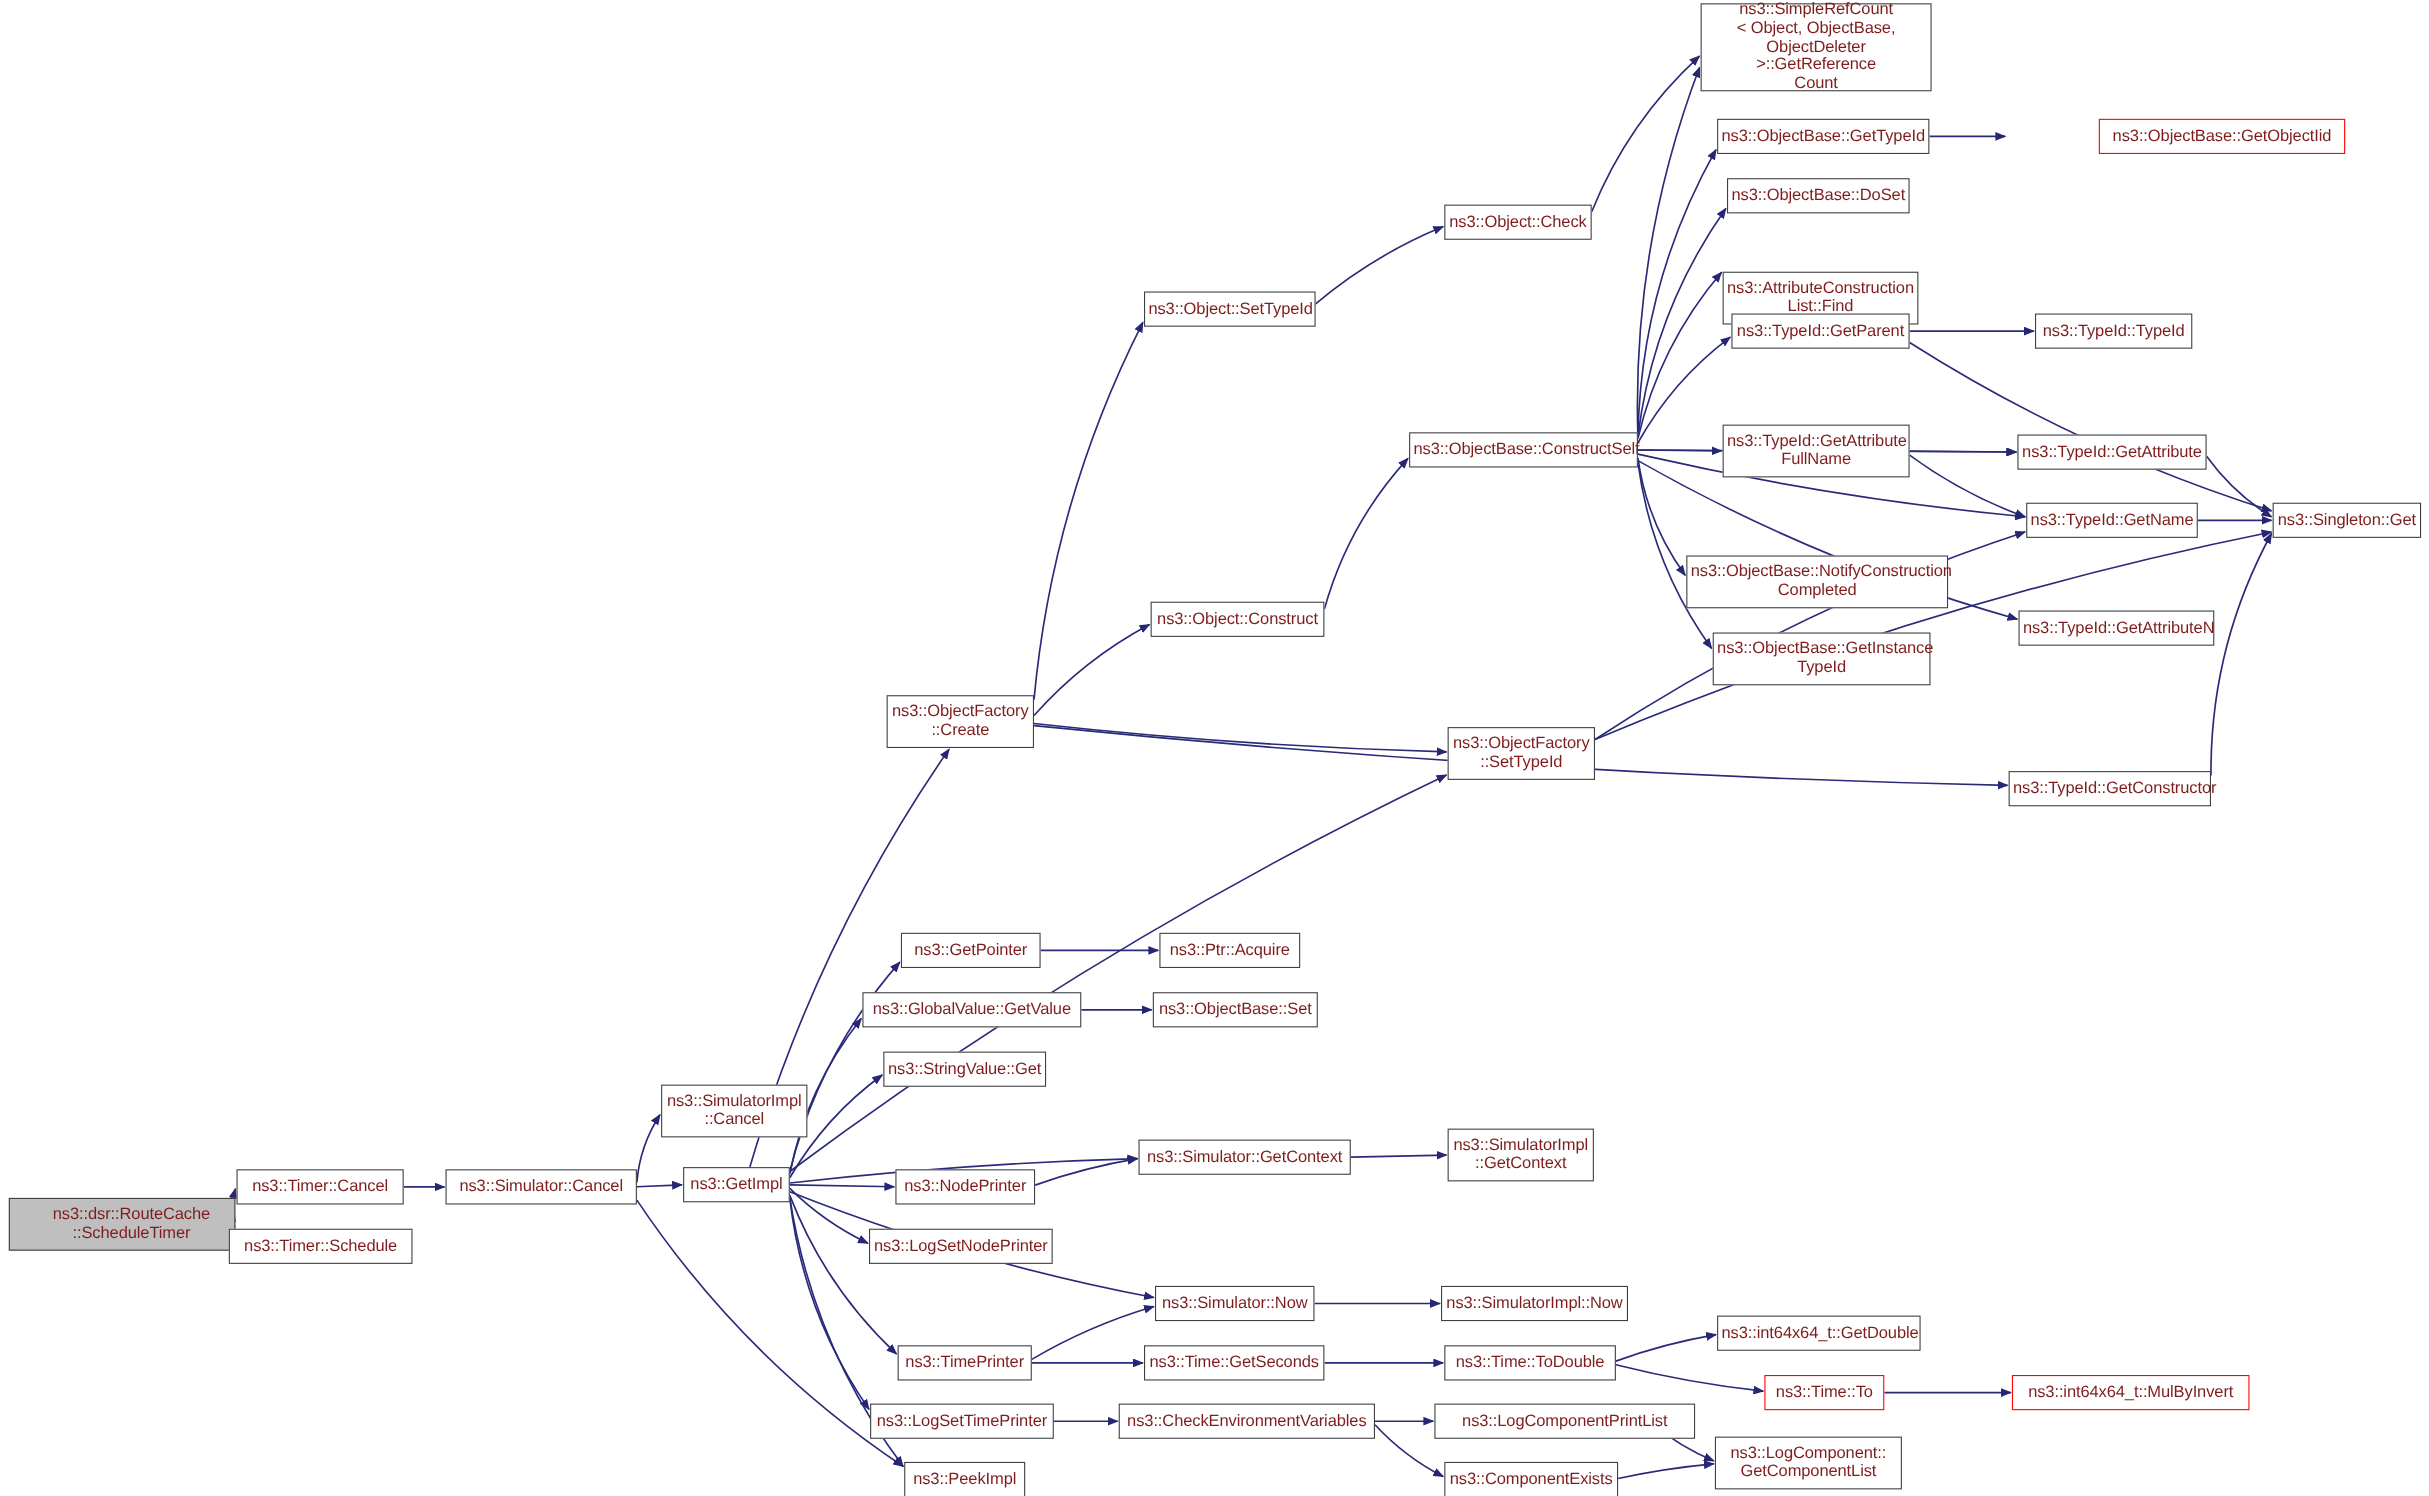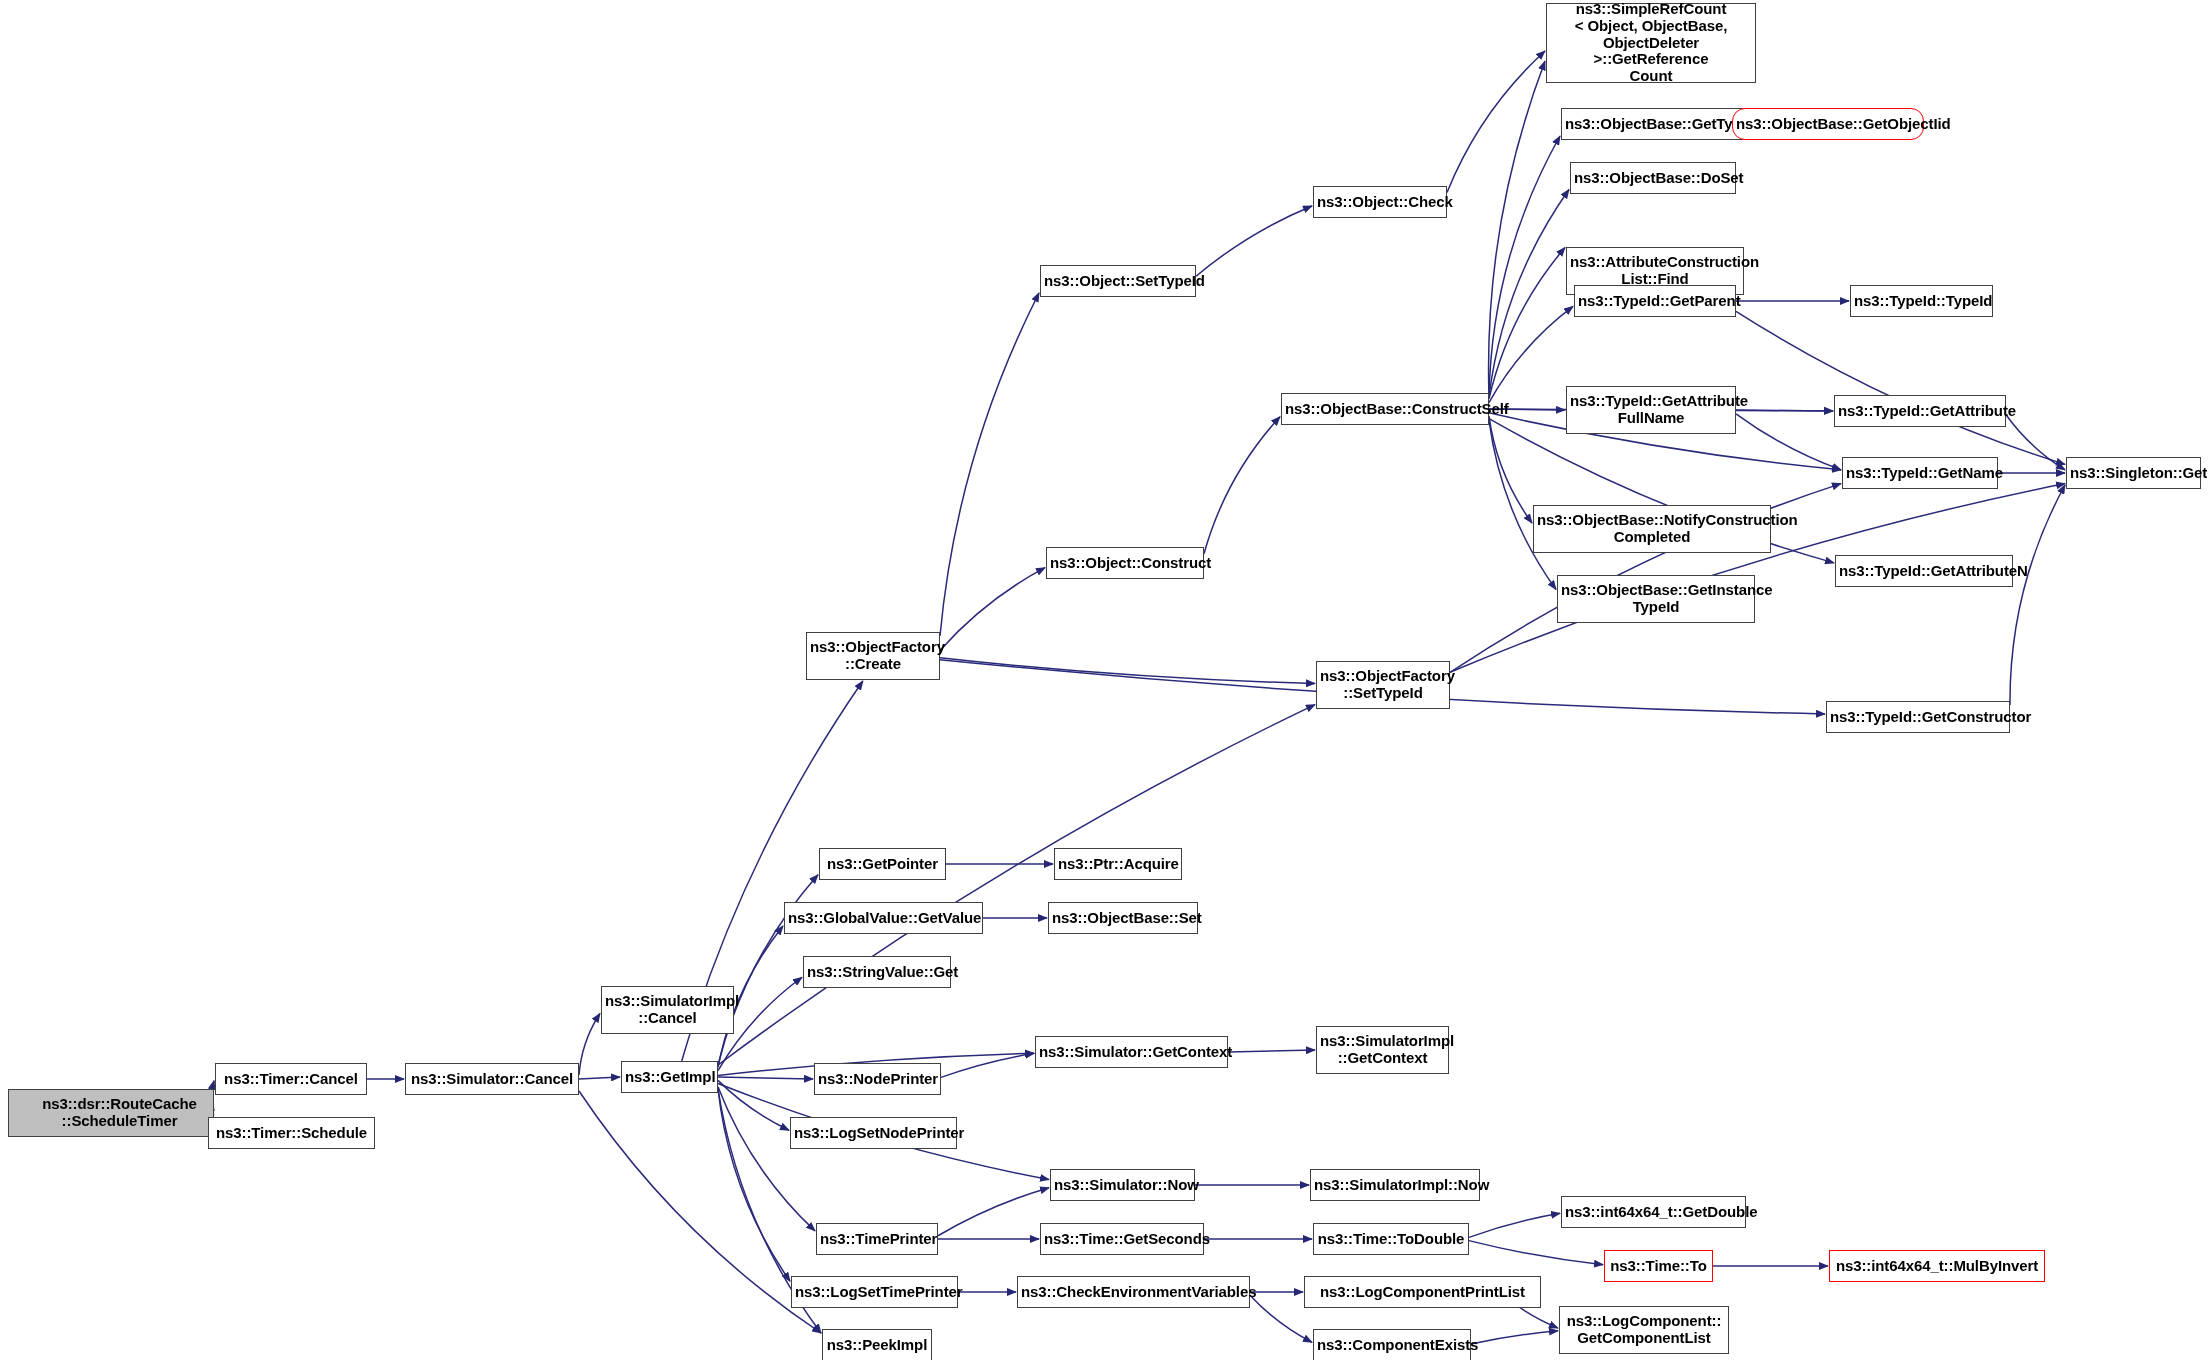--- a/index.html
+++ b/index.html
@@ -1,22 +1,22 @@
 <!DOCTYPE html>
 <html><head>
 <meta charset="utf-8">
 <style>
   html,body{margin:0;padding:0;background:#ffffff;}
   #canvas{position:relative;width:2208px;height:1360px;background:#ffffff;
     font-family:"Liberation Sans", sans-serif;overflow:hidden;}
   svg.edges{position:absolute;left:0;top:0;width:2208px;height:1360px;pointer-events:none;}
   .node{position:absolute;box-sizing:border-box;background:#ffffff;
     border:1.3px solid #404040;display:flex;align-items:center;justify-content:center;
-    text-align:center;line-height:1.12;color:#000000;font-size:15px;
-    letter-spacing:-0.1px;padding:0 3px;white-space:pre-line;font-weight:bold;}
+    text-align:center;line-height:1.12;color:#7f1d1d;font-size:15px;
+    letter-spacing:-0.1px;padding:0 3px;white-space:pre-line;}
   .node.red{border-color:#ff0000;border-width:1.6px;}
   .node.highlight{background:#bfbfbf;border-color:#404040;padding-left:20px;}
   .node span{display:block;width:100%;}
 </style>
 </head>
 <body>
 
 <div id="canvas">
   <svg class="edges" id="edge-layer" viewBox="0 0 2208 1360">
     <defs>
@@ -129,21 +129,21 @@
       <div class="node" style="left: 1046px; top: 547px; width: 158px; height: 32px;"><span>ns3::Object::Construct</span></div>
       <div class="node" style="left: 1316px; top: 661px; width: 134px; height: 48px;"><span>ns3::ObjectFactory
 ::SetTypeId</span></div>
       <div class="node" style="left: 1313px; top: 186px; width: 134px; height: 32px;"><span>ns3::Object::Check</span></div>
       <div class="node" style="left: 1281px; top: 393px; width: 208px; height: 32px;"><span>ns3::ObjectBase::ConstructSelf</span></div>
       <div class="node" style="left: 1546px; top: 3px; width: 210px; height: 80px;"><span>ns3::SimpleRefCount
 &lt; Object, ObjectBase,
  ObjectDeleter &gt;::GetReference
 Count</span></div>
       <div class="node" style="left: 1561px; top: 108px; width: 193px; height: 32px;"><span>ns3::ObjectBase::GetTypeId</span></div>
-      <div class="node red" style="left: 1732px; top: 108px; width: 192px; height: 32px; border-radius: 13px;"><span>ns3::ObjectBase::GetObjectIid</span></div>
+      <div class="node red" style="left: 1908px; top: 108px; width: 224px; height: 32px;"><span>ns3::ObjectBase::GetObjectIid</span></div>
       <div class="node" style="left: 1570px; top: 162px; width: 166px; height: 32px;"><span>ns3::ObjectBase::DoSet</span></div>
       <div class="node" style="left: 1566px; top: 215px; width: 178px; height: 48px; margin-top: 32px;"><span>ns3::AttributeConstruction
 List::Find</span></div>
       <div class="node" style="left: 1574px; top: 285px; width: 162px; height: 32px;"><span>ns3::TypeId::GetParent</span></div>
       <div class="node" style="left: 1850px; top: 285px; width: 143px; height: 32px;"><span>ns3::TypeId::TypeId</span></div>
       <div class="node" style="left: 1566px; top: 386px; width: 170px; height: 48px;"><span>ns3::TypeId::GetAttribute
 FullName</span></div>
       <div class="node" style="left: 1834px; top: 395px; width: 172px; height: 32px;"><span>ns3::TypeId::GetAttribute</span></div>
       <div class="node" style="left: 1842px; top: 457px; width: 156px; height: 32px;"><span>ns3::TypeId::GetName</span></div>
       <div class="node" style="left: 2066px; top: 457px; width: 135px; height: 32px;"><span>ns3::Singleton::Get</span></div>

